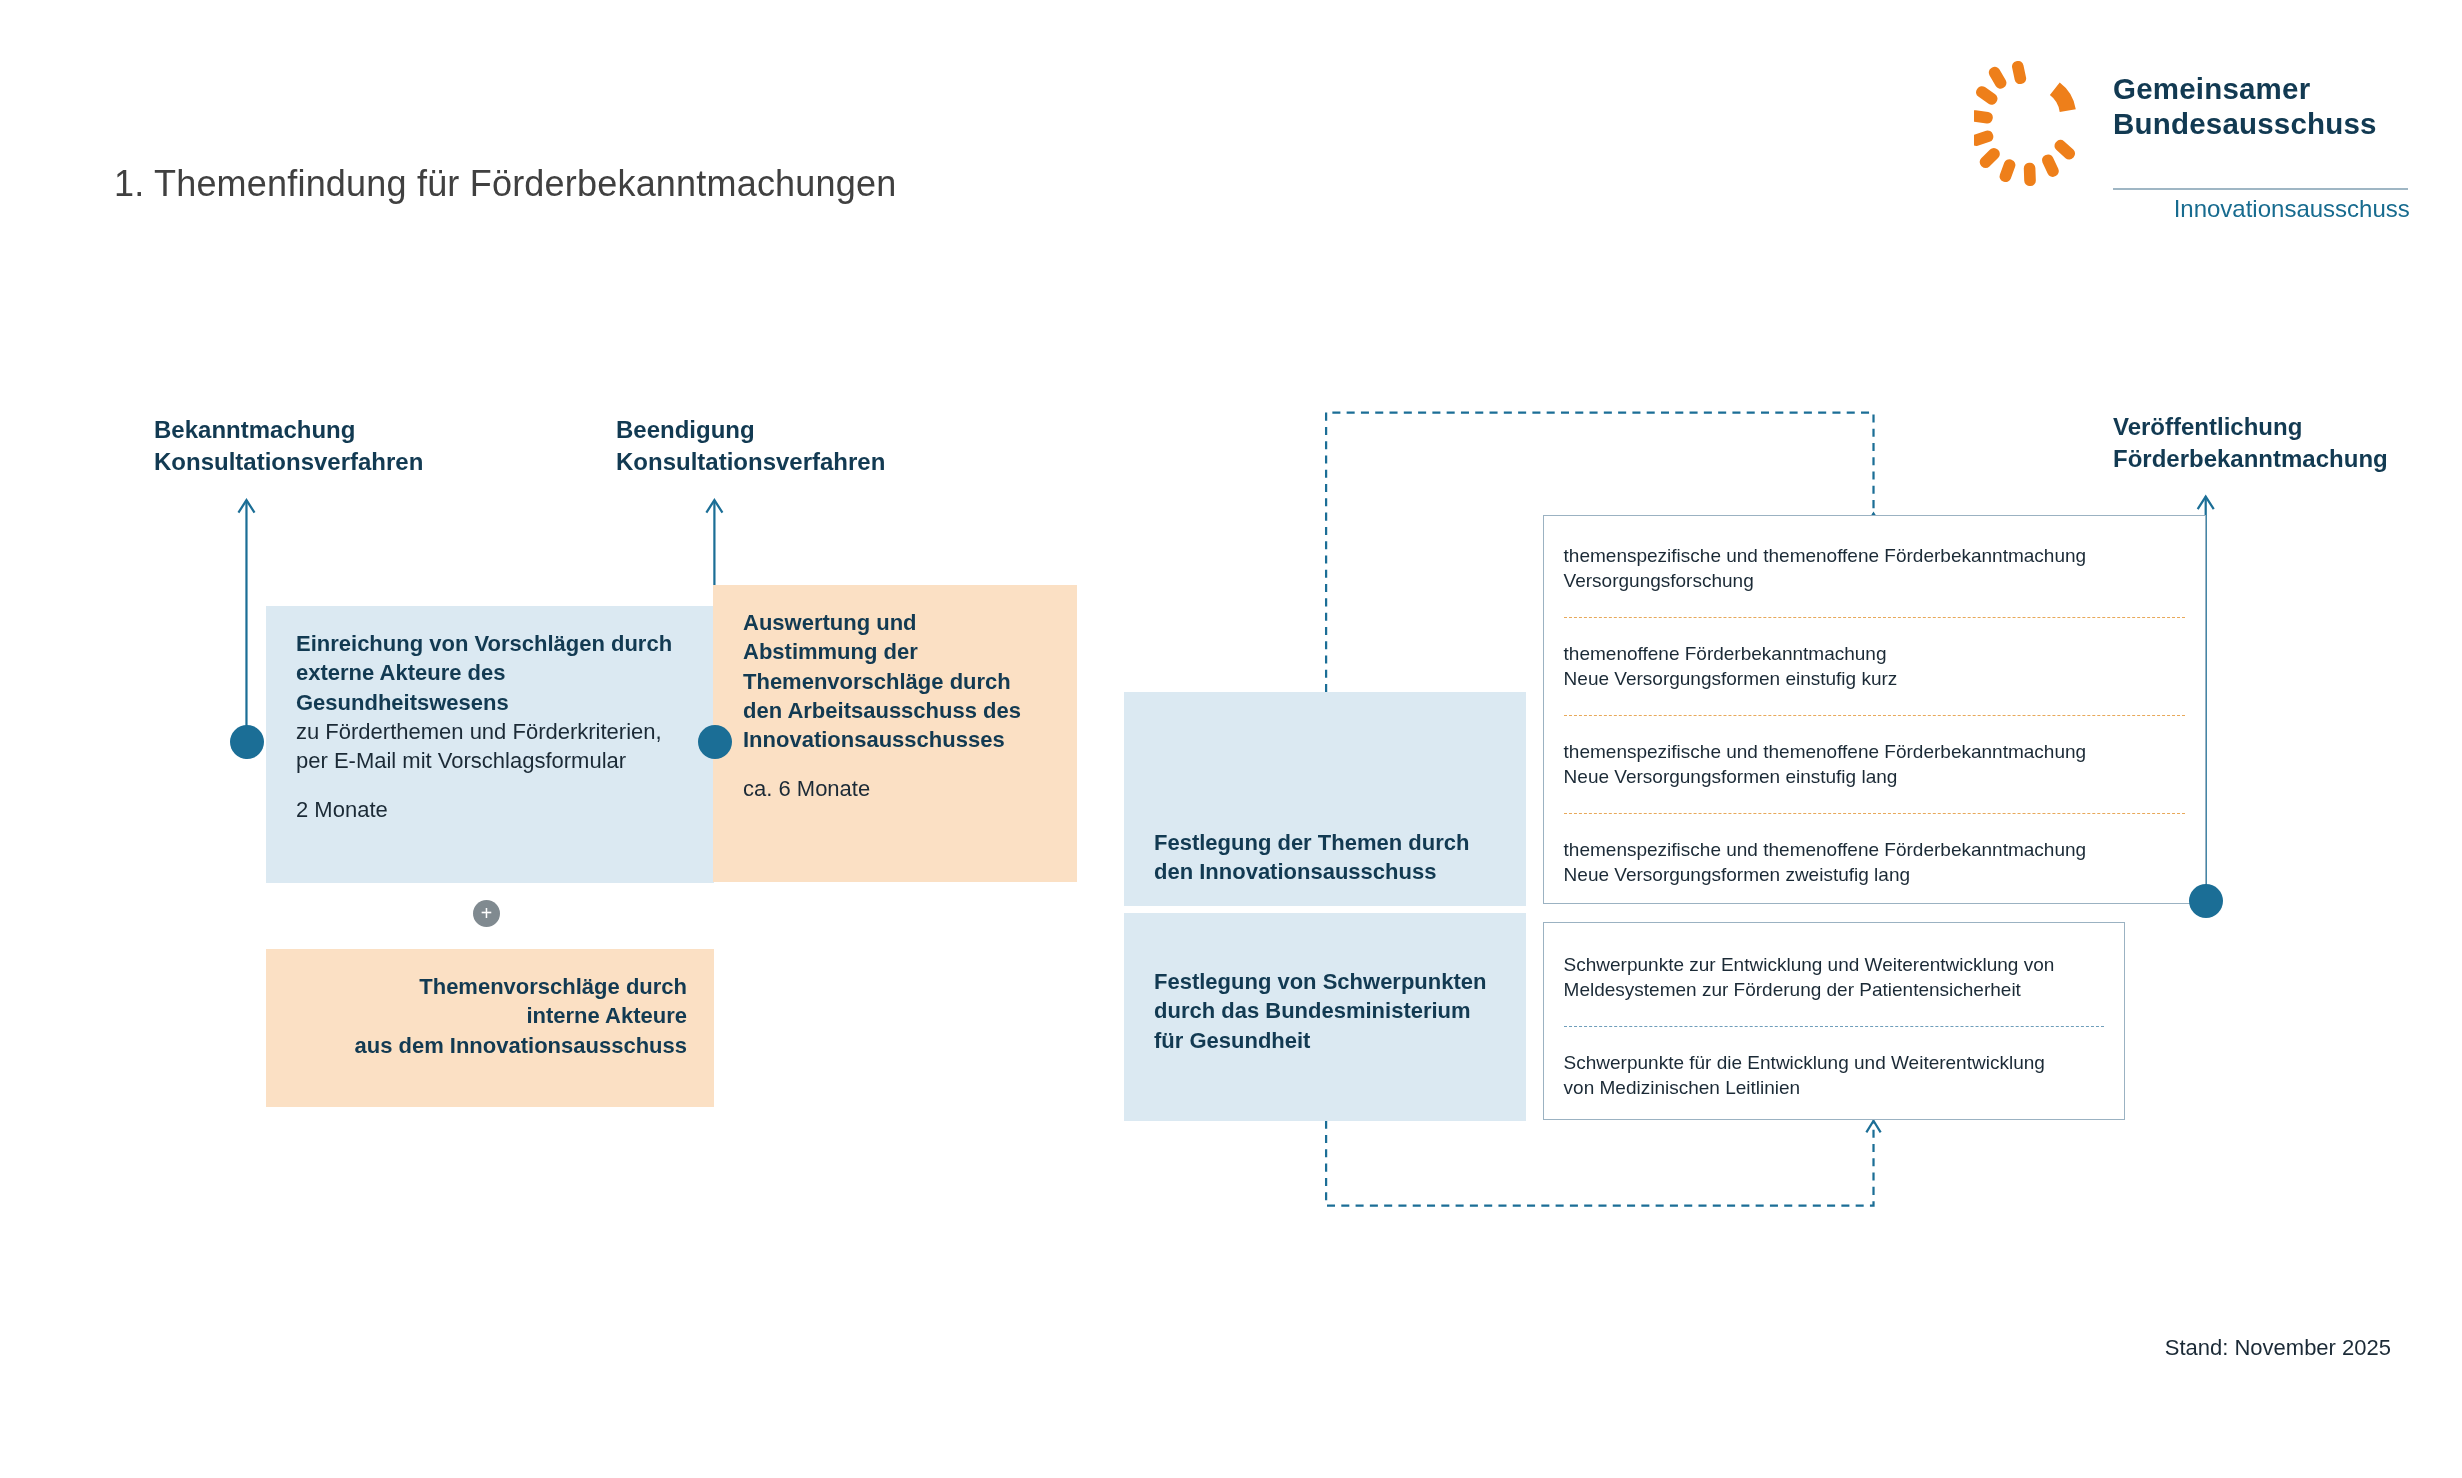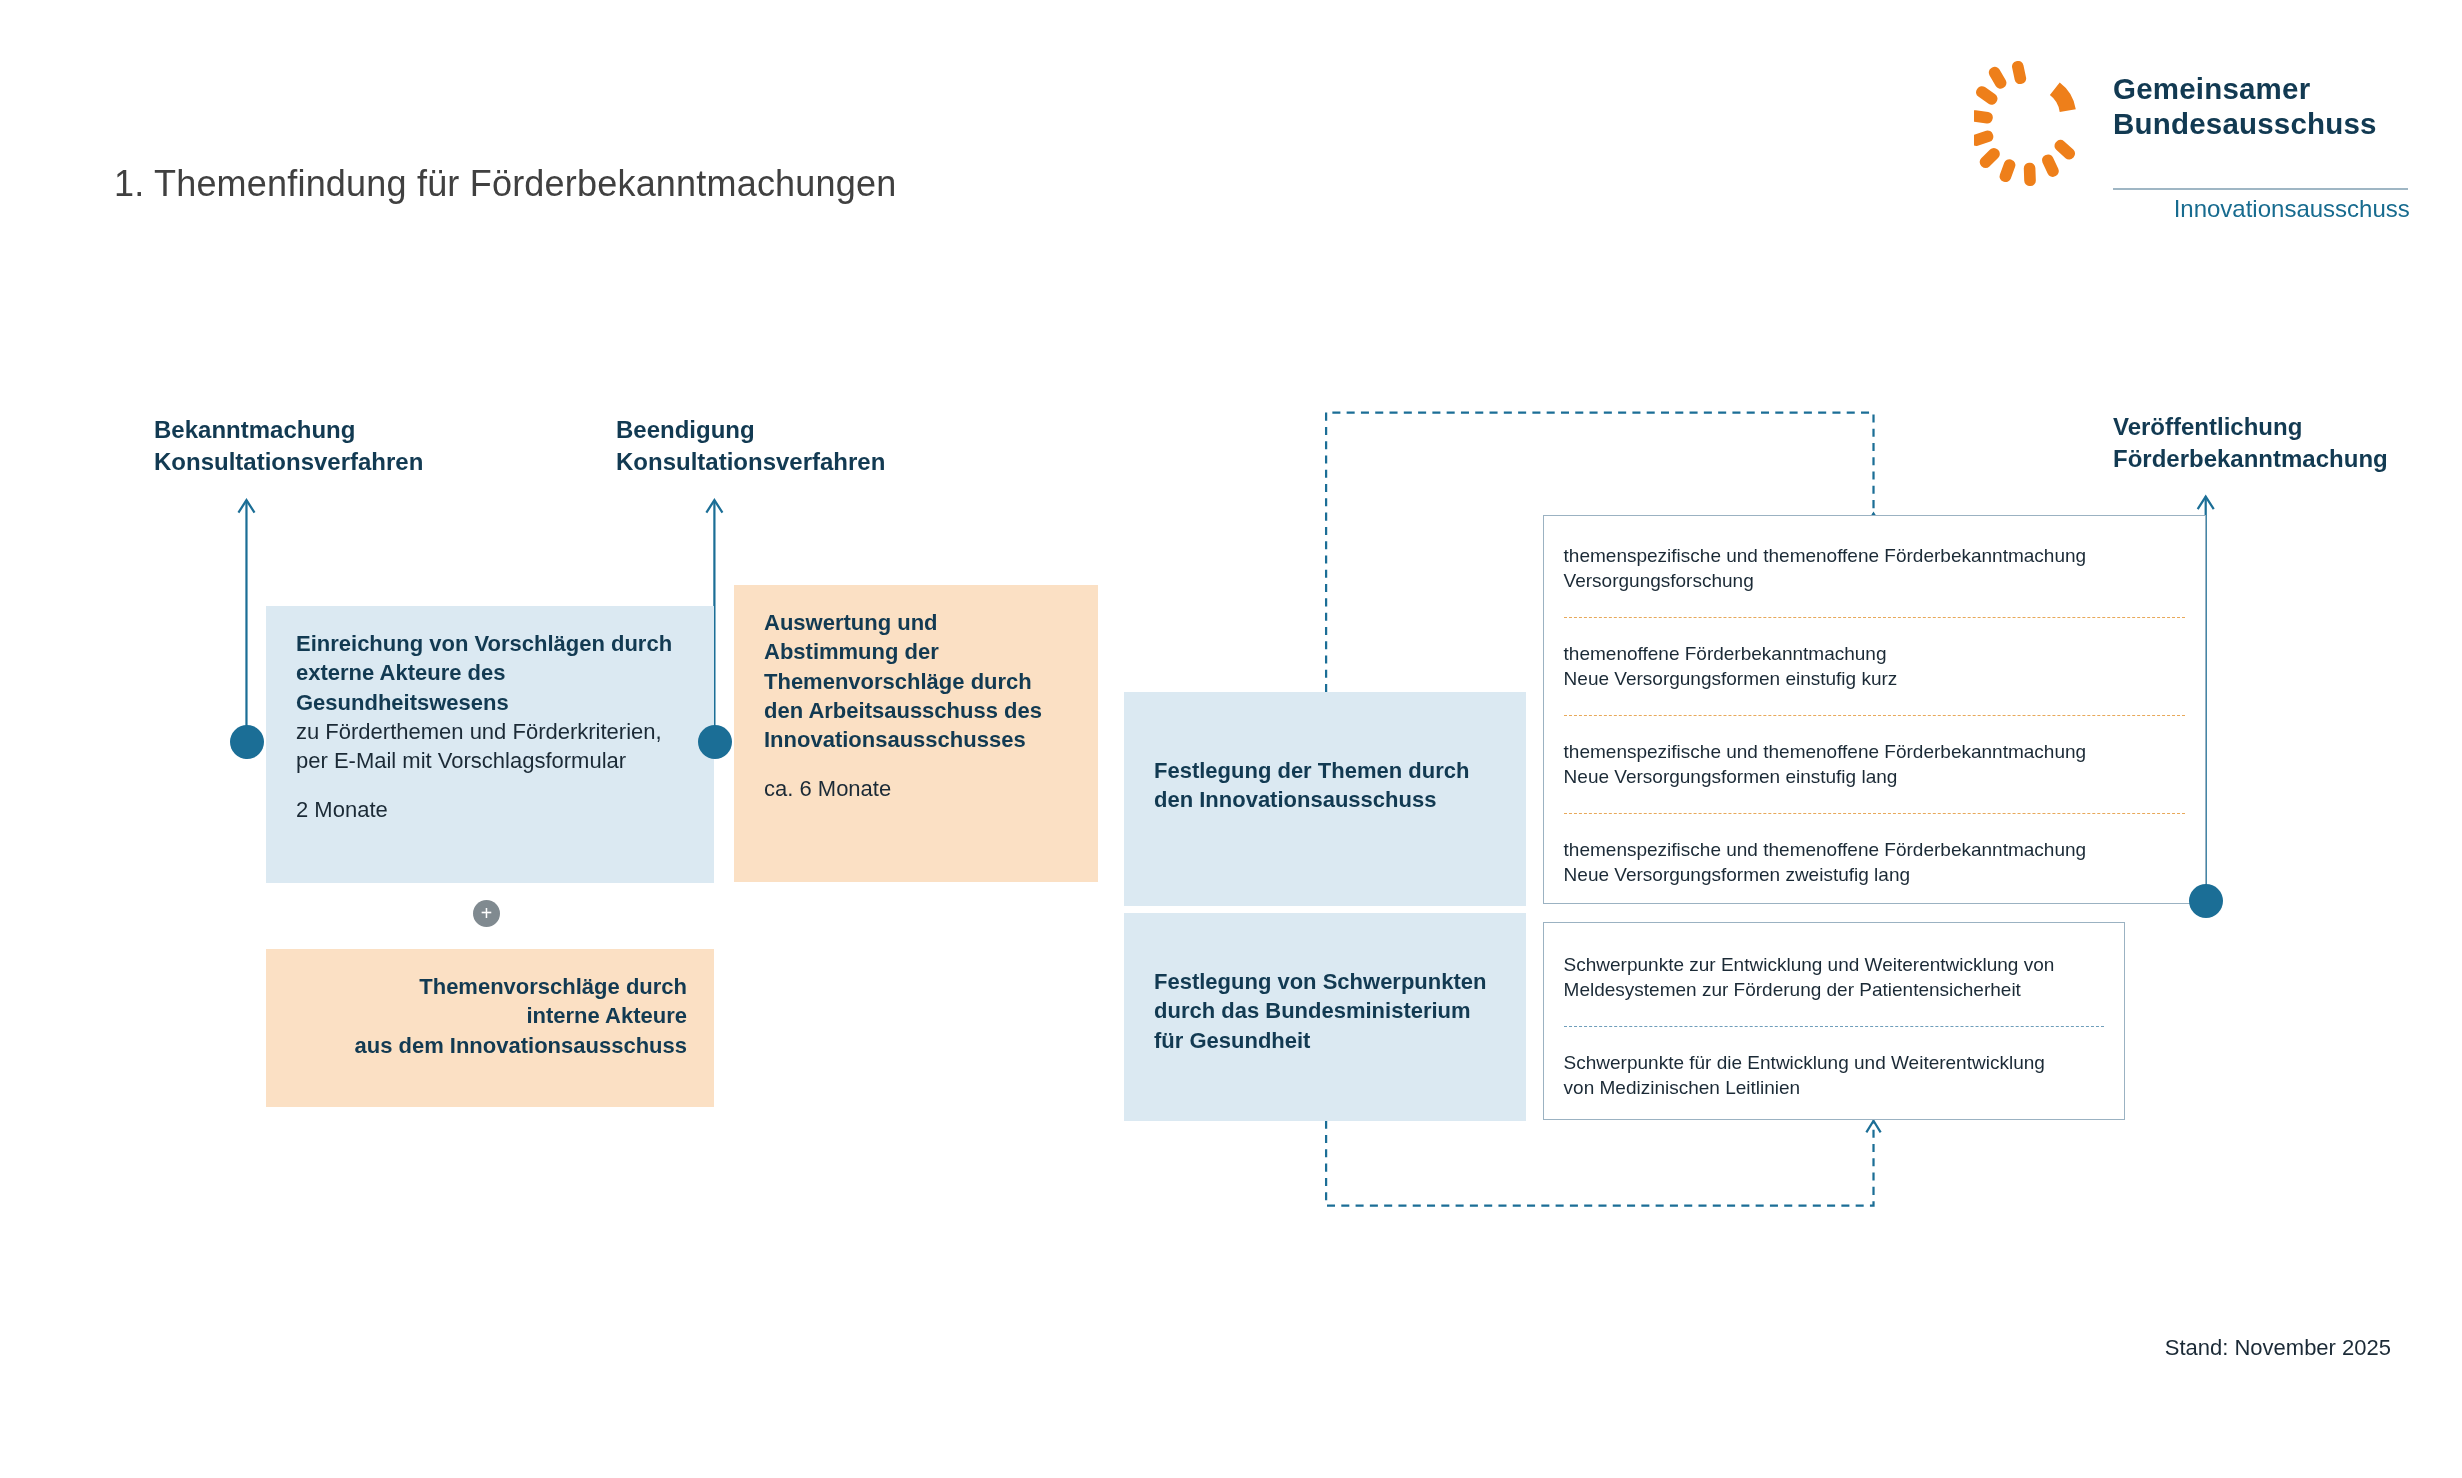--- a/index.html
+++ b/index.html
@@ -254,30 +254,30 @@
   <div class="plus-node" style="left:473px; top:900px;">+</div>
 
   <div class="box box-orange" style="left:266px; top:949px; width:448px; height:158px;text-align:right;">
     <div class="box-inner">
       <div class="b">Themenvorschläge durch</div>
       <div class="b">interne Akteure</div>
       <div class="b">aus dem Innovationsausschuss</div>
     </div>
   </div>
 
-  <div class="box box-orange" style="left:734px; top:585px; width:364px; height:297px;">
+  <div class="box box-orange" style="left:713px; top:585px; width:364px; height:297px;">
     <div class="box-inner">
       <div class="b">Auswertung und Abstimmung der Themenvorschläge durch den Arbeitsausschuss des Innovationsausschusses</div>
       <div class="gap"></div>
       <div class="n">ca. 6 Monate</div>
     </div>
   </div>
 
   <div class="box box-blue" style="left:1124px; top:692px; width:402px; height:214px;">
-    <div class="box-inner" style="padding-top:64px;">
+    <div class="box-inner" style="padding-top:88px;margin-top:48px;">
       <div class="b">Festlegung der Themen durch den Innovationsausschuss</div>
     </div>
   </div>
 
   <div class="box box-blue" style="left:1124px; top:913px; width:402px; height:208px;">
     <div class="box-inner" style="padding-top:54px;">
       <div class="b">Festlegung von Schwerpunkten durch das Bundesministerium für Gesundheit</div>
     </div>
   </div>
 

